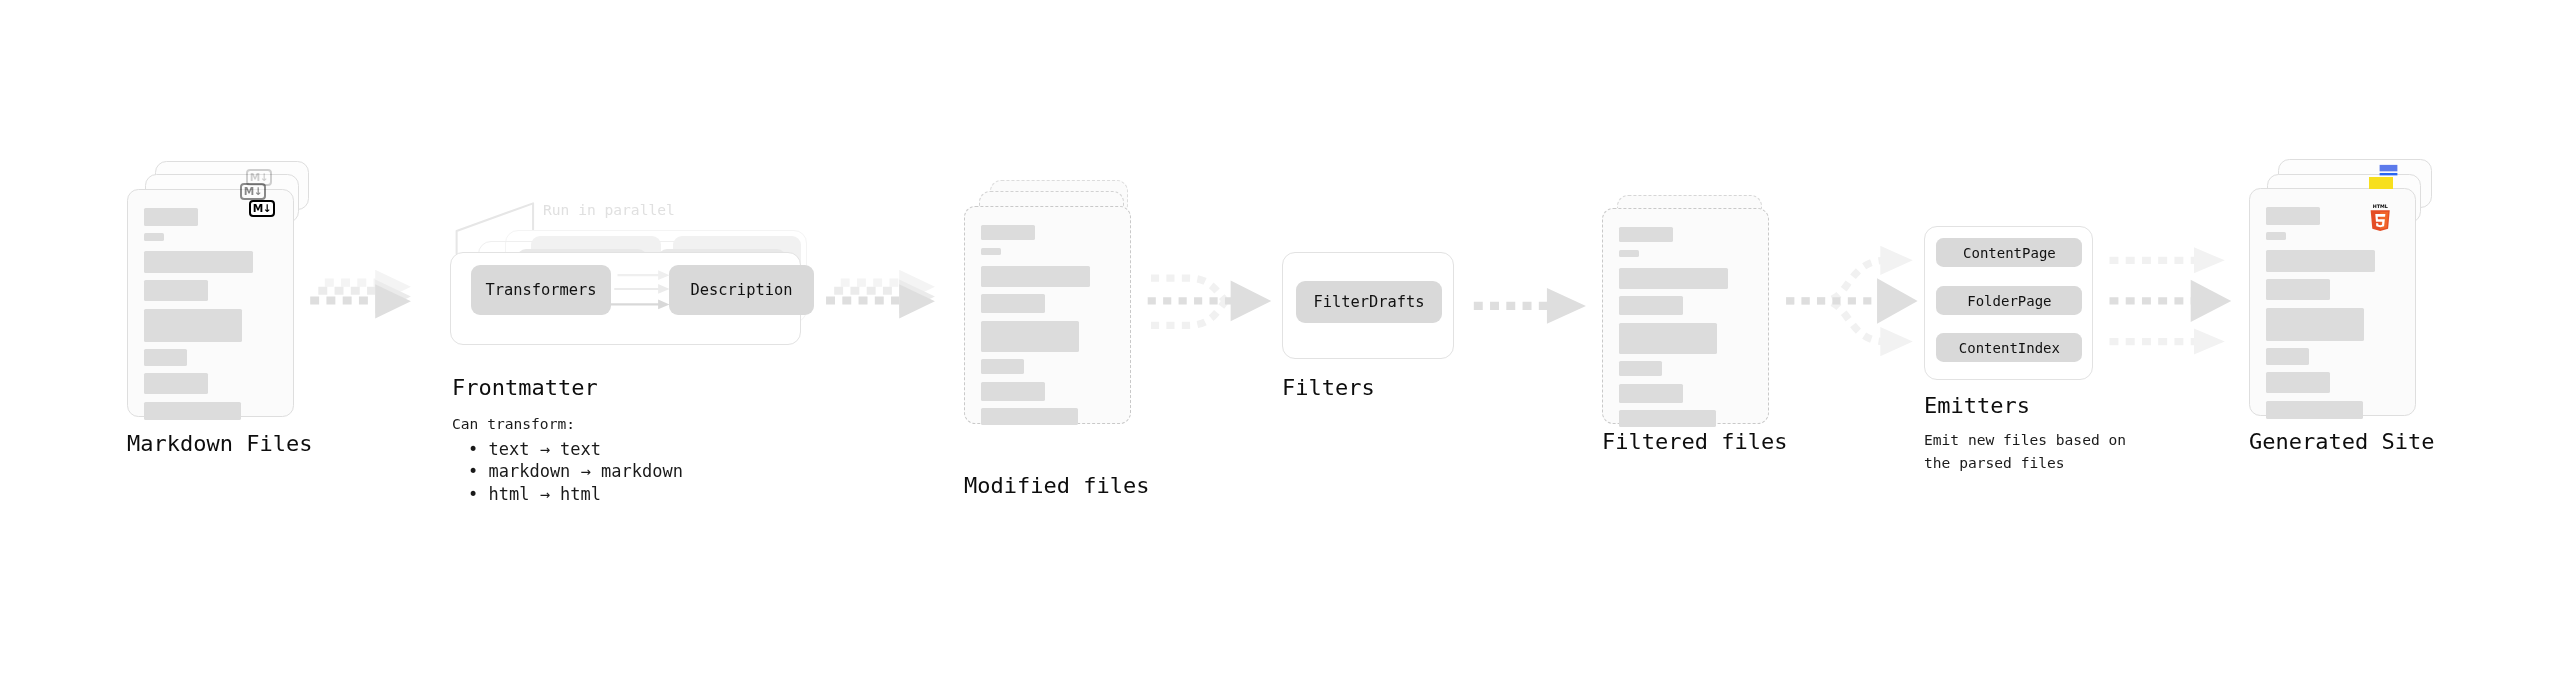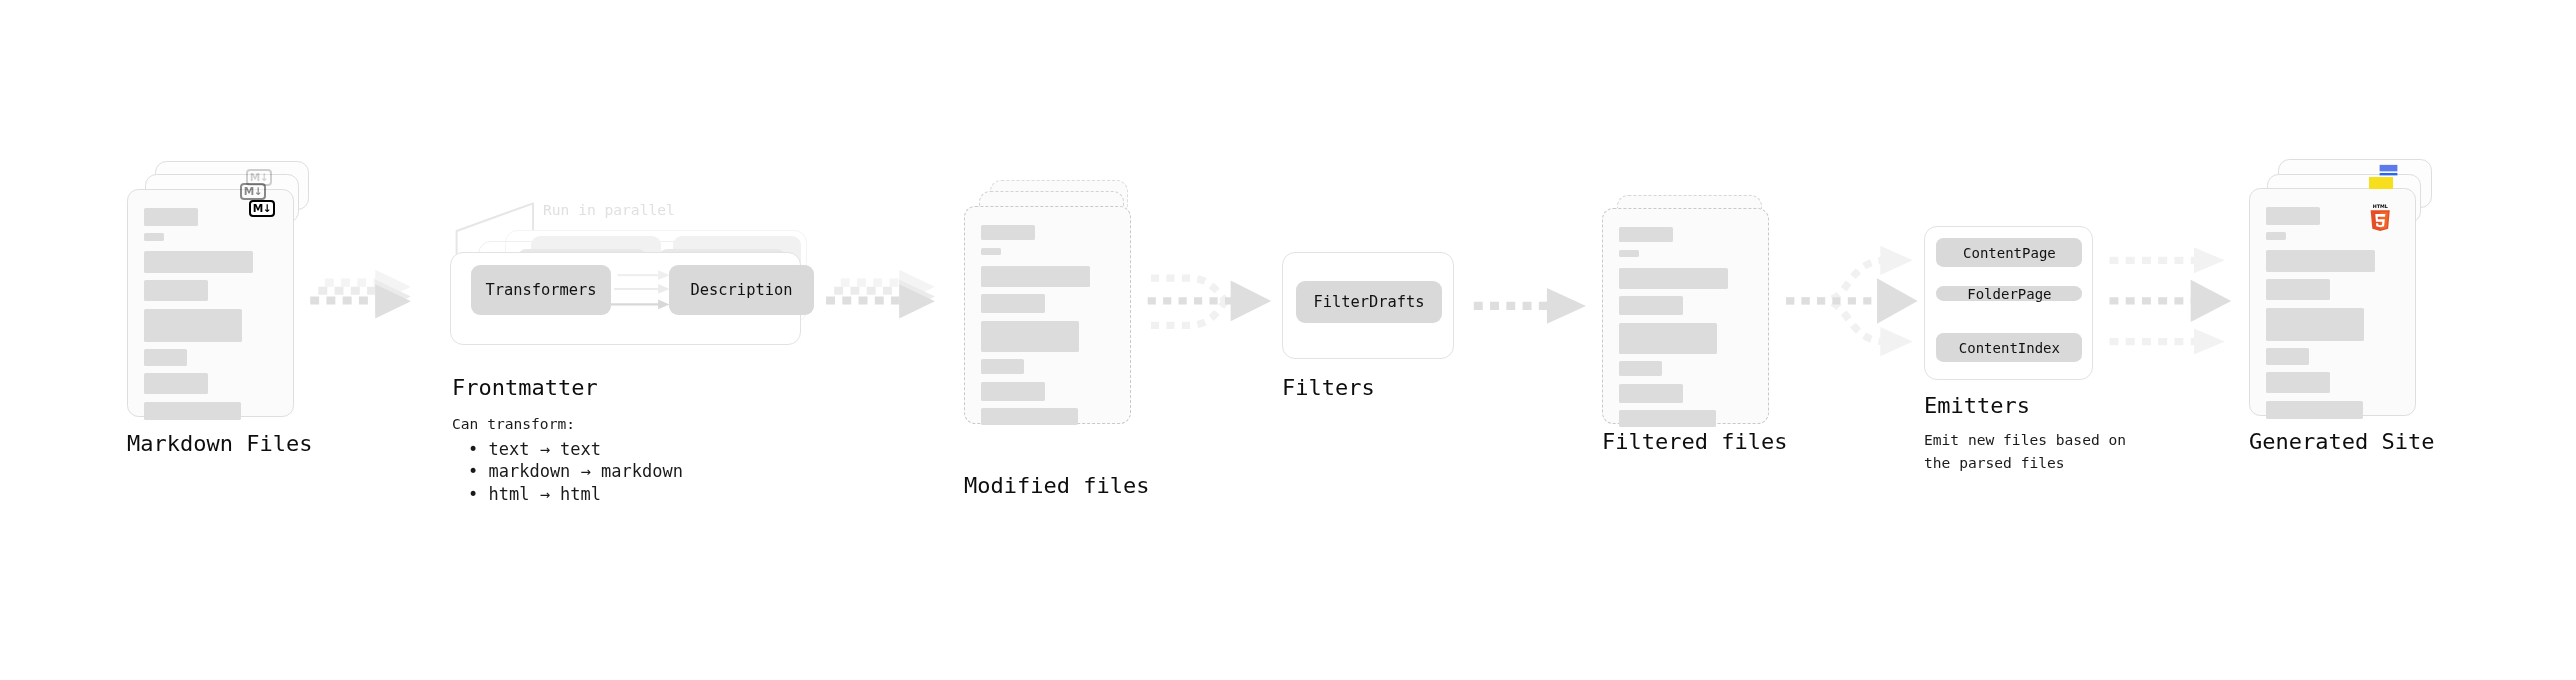--- a/index.html
+++ b/index.html
@@ -278,21 +278,21 @@
       <path d="M6,80 L52,80 C84,80 82,130 128,130" stroke="#f1f1f1"></path>
       <line x1="6" y1="80" x2="124" y2="80" stroke="#dedede"></line>
     </g>
     <polygon points="122,12 162,30 122,48" fill="#f2f2f2"></polygon>
     <polygon points="118,52 168,80 118,108" fill="#dedede"></polygon>
     <polygon points="122,112 162,130 122,148" fill="#f2f2f2"></polygon>
   </svg>
 
   <div class="groupbox" style="left:1924px; top:226px; width:169px; height:154px;">
     <div class="pill" style="left:11.4px; top:11.4px; width:146px; height:29px; border-radius:7.3px; font-size:14px;">ContentPage</div>
-    <div class="pill" style="left:11.4px; top:59px; width:146px; height:15px; border-radius:7.3px; font-size:14px;">FolderPage</div>
+    <div class="pill" style="left:11.4px; top:59px; width:146px; height:29px; border-radius:7.3px; font-size:14px;">FolderPage</div>
     <div class="pill" style="left:11.4px; top:106px; width:146px; height:29px; border-radius:7.3px; font-size:14px;">ContentIndex</div>
   </div>
   <div class="title" style="left:1924px; top:393px;">Emitters</div>
   <div class="subtitle" style="left:1924px; top:429px;">Emit new files based on
 the parsed files</div>
 
   <svg class="arrowsvg" style="left:2106px; top:236px;" width="145" height="138" viewBox="0 0 178 170">
     <g fill="none" stroke-width="9" stroke-dasharray="11 9">
       <line x1="4" y1="30" x2="112" y2="30" stroke="#f1f1f1"></line>
       <line x1="4" y1="80" x2="112" y2="80" stroke="#dedede"></line>

